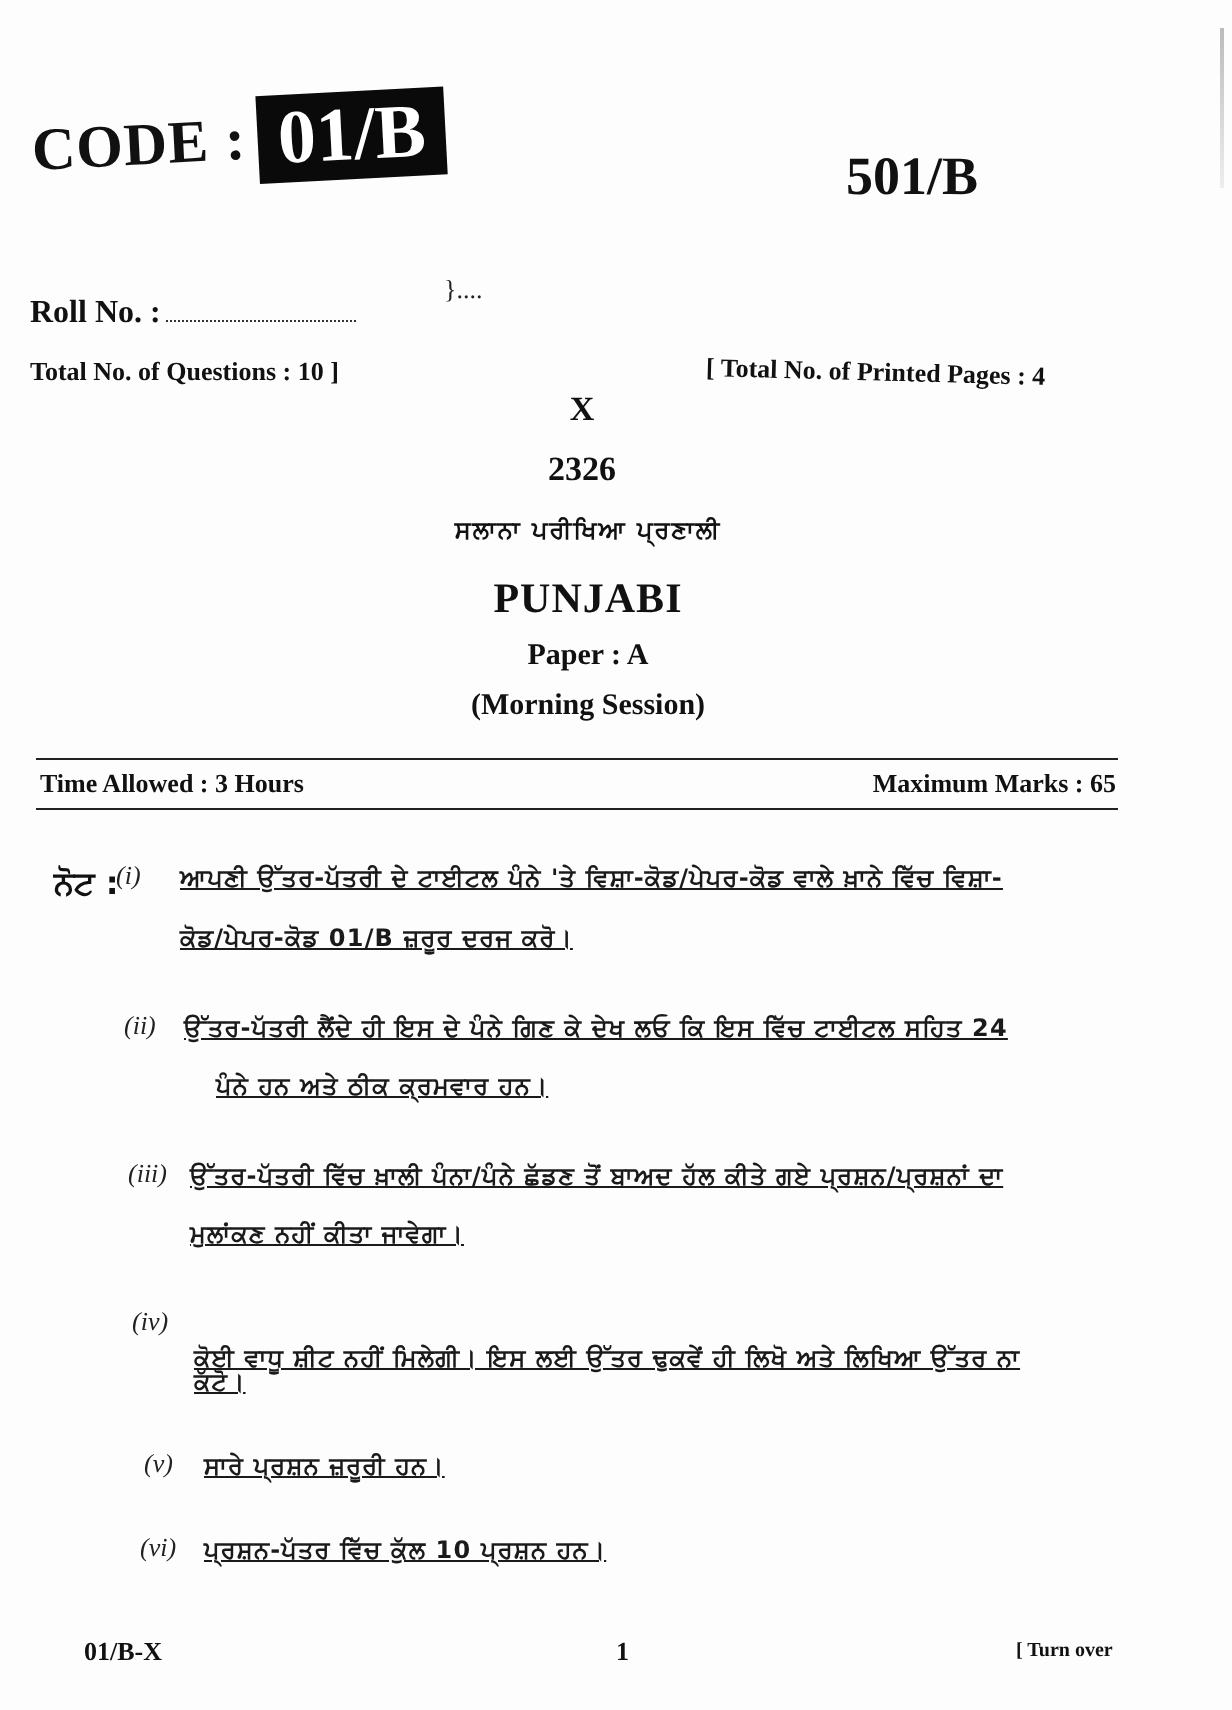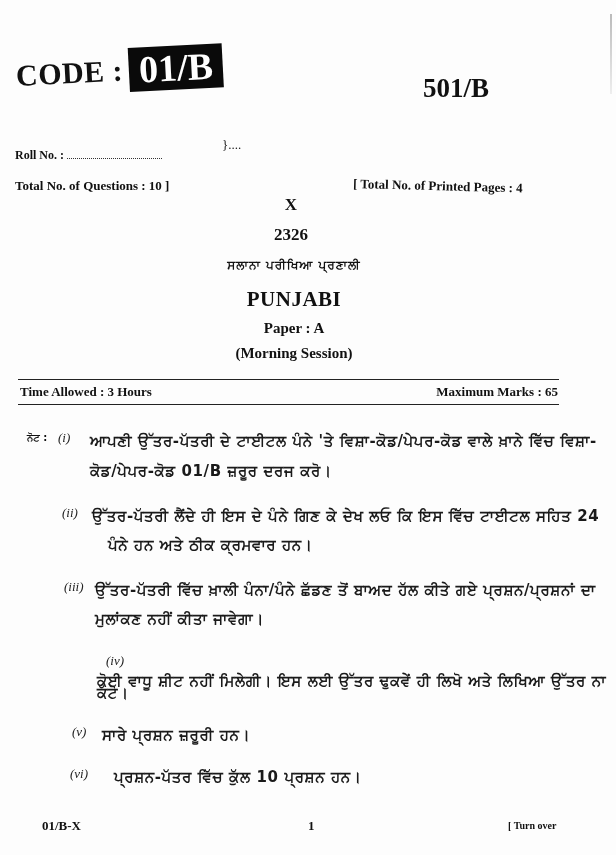--- a/index.html
+++ b/index.html
@@ -60,21 +60,21 @@
       top: 73px;
       font-weight: bold;
       font-size: 27px;
       font-family: "Liberation Serif", serif;
     }
     .roll-no {
       position: absolute;
       left: 15px;
       top: 148px;
       font-weight: bold;
-      font-size: 12px;
+      font-size: 16px;
       font-family: "Liberation Serif", serif;
     }
     .roll-dots {
       display: inline-block;
       width: 95px;
       border-bottom: 1px dotted #333;
       margin-left: 3px;
       vertical-align: baseline;
     }
     .tick-mark {
@@ -147,30 +147,31 @@
     .notes {
       position: absolute;
       left: 0;
       top: 0;
       width: 616px;
     }
     .note-line {
       position: absolute;
       font-family: "DejaVu Sans", sans-serif;
       font-weight: bold;
-      font-size: 15px;
+      font-size: 12px;
       letter-spacing: 0.6px;
       white-space: nowrap;
       color: #1a1a1a;
+      text-decoration: underline;
     }
     .note-label {
       position: absolute;
       font-family: "DejaVu Sans", sans-serif;
       font-weight: bold;
-      font-size: 10px;
+      font-size: 16px;
     }
     .numeral {
       position: absolute;
       font-family: "Liberation Serif", serif;
       font-style: italic;
       font-size: 13px;
       color: #222;
     }
     .footer-left {
       position: absolute;
@@ -238,28 +239,28 @@
     <span class="note-line" style="left:90px; top:462px;">ਕੋਡ/ਪੇਪਰ-ਕੋਡ 01/B ਜ਼ਰੂਰ ਦਰਜ ਕਰੋ।</span>
 
     <span class="numeral" style="left:62px; top:505px;">(ii)</span>
     <span class="note-line" style="left:92px; top:507px;">ਉੱਤਰ-ਪੱਤਰੀ ਲੈਂਦੇ ਹੀ ਇਸ ਦੇ ਪੰਨੇ ਗਿਣ ਕੇ ਦੇਖ ਲਓ ਕਿ ਇਸ ਵਿੱਚ ਟਾਈਟਲ ਸਹਿਤ 24</span>
     <span class="note-line" style="left:108px; top:536px;">ਪੰਨੇ ਹਨ ਅਤੇ ਠੀਕ ਕ੍ਰਮਵਾਰ ਹਨ।</span>
 
     <span class="numeral" style="left:64px; top:579px;">(iii)</span>
     <span class="note-line" style="left:95px; top:581px;">ਉੱਤਰ-ਪੱਤਰੀ ਵਿੱਚ ਖ਼ਾਲੀ ਪੰਨਾ/ਪੰਨੇ ਛੱਡਣ ਤੋਂ ਬਾਅਦ ਹੱਲ ਕੀਤੇ ਗਏ ਪ੍ਰਸ਼ਨ/ਪ੍ਰਸ਼ਨਾਂ ਦਾ</span>
     <span class="note-line" style="left:95px; top:610px;">ਮੁਲਾਂਕਣ ਨਹੀਂ ਕੀਤਾ ਜਾਵੇਗਾ।</span>
 
-    <span class="numeral" style="left:66px; top:653px;margin-left:40px;">(iv)</span>
+    <span class="numeral" style="left:66px; top:653px;">(iv)</span>
     <span class="note-line" style="left:97px; top:672px;">ਕੋਈ ਵਾਧੂ ਸ਼ੀਟ ਨਹੀਂ ਮਿਲੇਗੀ। ਇਸ ਲਈ ਉੱਤਰ ਢੁਕਵੇਂ ਹੀ ਲਿਖੋ ਅਤੇ ਲਿਖਿਆ ਉੱਤਰ ਨਾ</span>
     <span class="note-line" style="left:97px; top:684px;">ਕੱਟੋ।</span>
 
     <span class="numeral" style="left:72px; top:724px;">(v)</span>
     <span class="note-line" style="left:102px; top:726px;">ਸਾਰੇ ਪ੍ਰਸ਼ਨ ਜ਼ਰੂਰੀ ਹਨ।</span>
 
     <span class="numeral" style="left:70px; top:766px;">(vi)</span>
-    <span class="note-line" style="left:102px; top:768px;margin-left:12px;">ਪ੍ਰਸ਼ਨ-ਪੱਤਰ ਵਿੱਚ ਕੁੱਲ 10 ਪ੍ਰਸ਼ਨ ਹਨ।</span>
+    <span class="note-line" style="left:102px; top:768px;">ਪ੍ਰਸ਼ਨ-ਪੱਤਰ ਵਿੱਚ ਕੁੱਲ 10 ਪ੍ਰਸ਼ਨ ਹਨ।</span>
   </div>
 
   <div class="footer-left">01/B-X</div>
   <div class="footer-page">1</div>
   <div class="footer-turn">[ Turn over</div>
 
 </div>
 
 </body></html>

